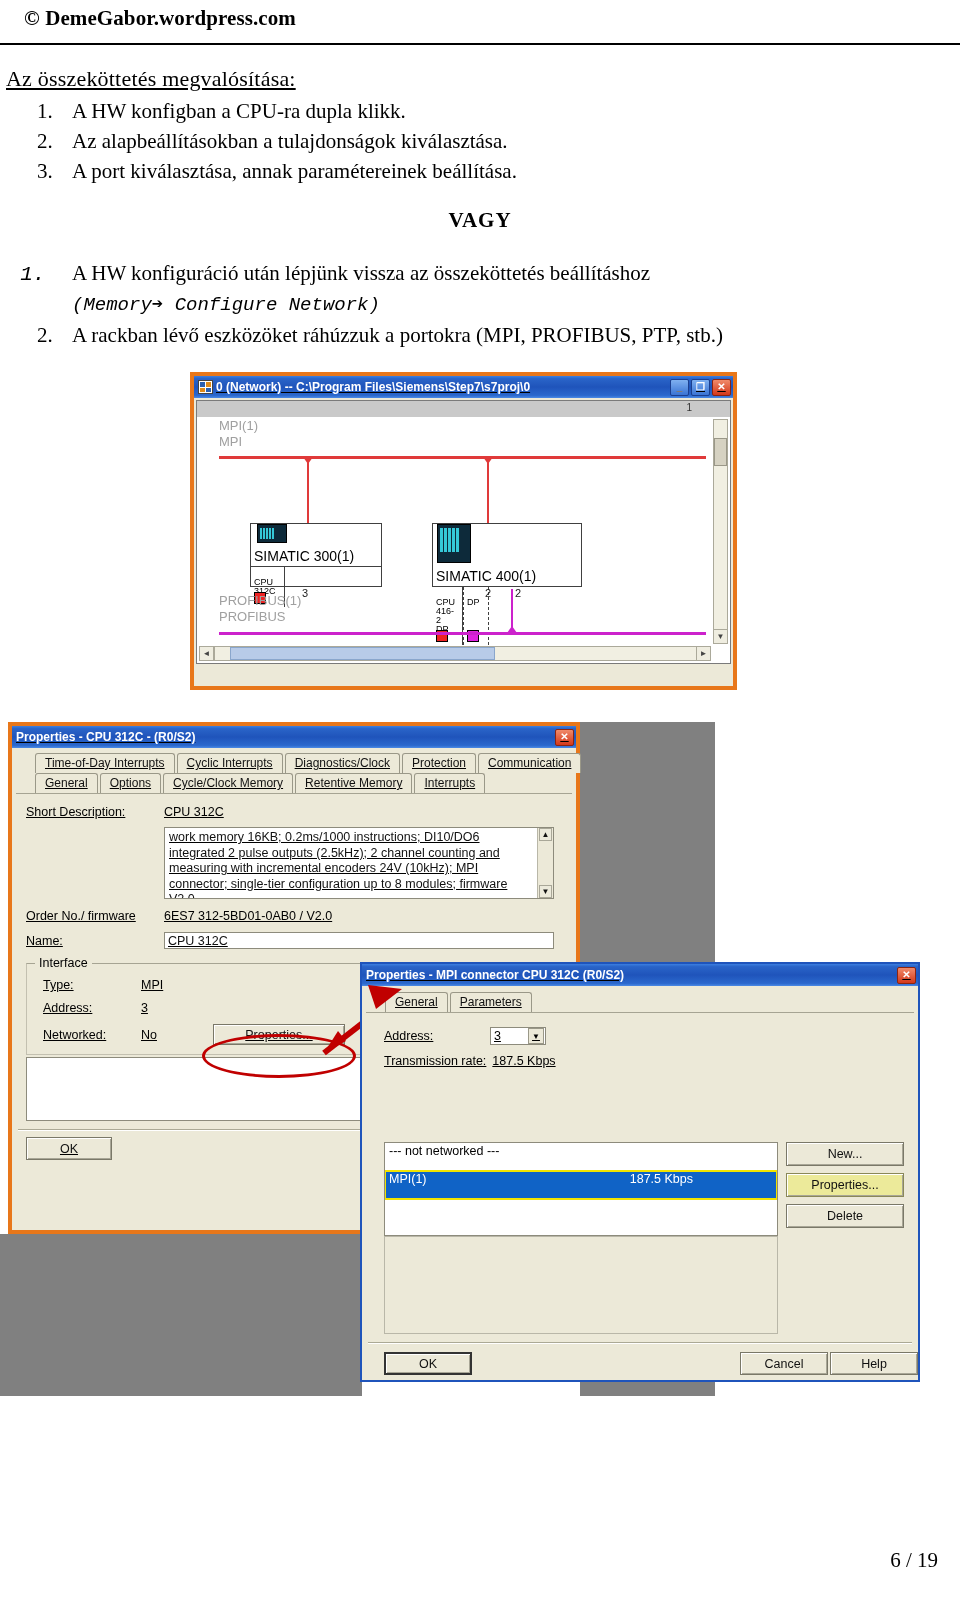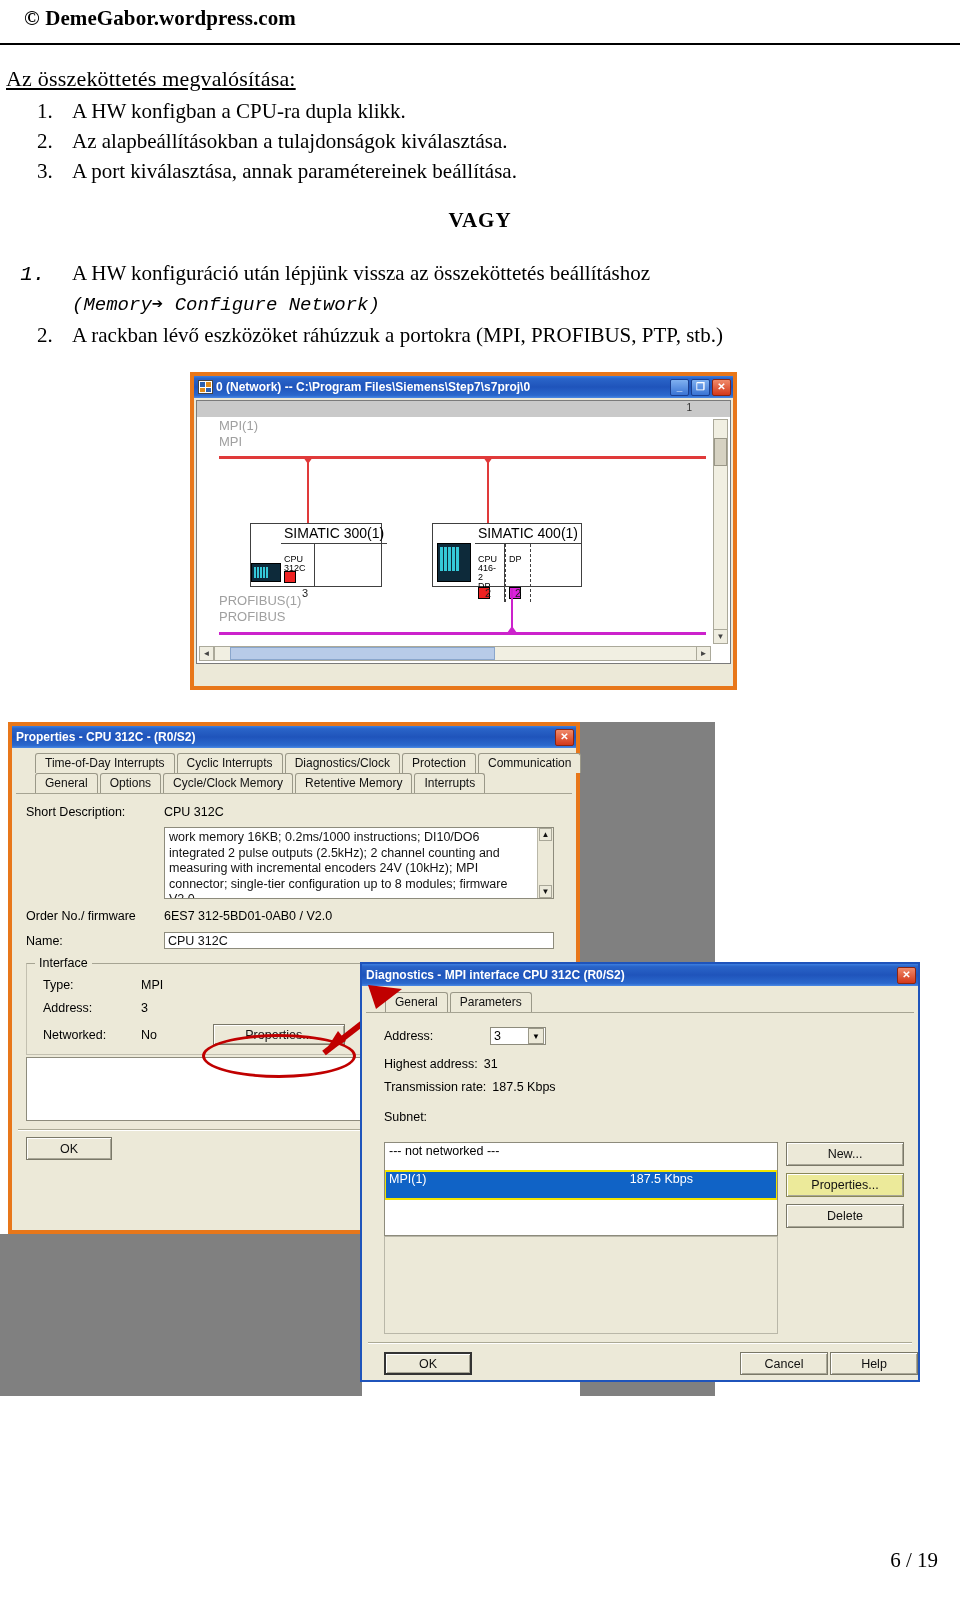--- a/index.html
+++ b/index.html
@@ -31,21 +31,21 @@
     font-size:21px;line-height:30px;list-style-type:decimal;
   }
   ol.list2 li{padding-left:14px;}
   ol.list2 li.first{font-family:"Liberation Serif",serif;}
   ol.list2 li.first::marker{font-family:"Liberation Mono",monospace;font-style:italic;}
   .mono{font-family:"Liberation Mono",monospace;font-size:19px;font-style:italic;}
   .pgnum{position:absolute;right:22px;top:1548px;font-size:21px;}
 
   
   .win{position:absolute;box-sizing:border-box;}
-  .orange-frame{background:#e8771a;padding:4px;}
+  .orange-frame{background:#e8771a;padding:4px;text-decoration:underline;}
   .titlebar{
     height:22px;display:flex;align-items:center;
     background:linear-gradient(to bottom,#3d7fe0 0%,#2a64c8 12%,#1f54bb 50%,#2b68cd 88%,#4b8ae6 100%);
     color:#fff;font-family:"Liberation Sans",sans-serif;font-size:12px;font-weight:bold;
     padding:0 2px 0 4px;
   }
   .titlebar .tb-title{white-space:nowrap;overflow:hidden;text-overflow:clip;flex:1;}
   .tb-btns{display:flex;gap:2px;align-items:center;}
   .tb-btn{
     width:17px;height:15px;border:1px solid #1b3f8f;border-radius:2px;
@@ -76,21 +76,21 @@
   .pb-line{background:#cc22cc;}
   .drop{position:absolute;width:2px;background:#e03a3a;}
   .drop.pb{background:#cc22cc;}
   .arrowhead{
     position:absolute;width:0;height:0;border-left:5px solid transparent;
     border-right:5px solid transparent;
   }
   .ah-down{border-top:7px solid #e03a3a;}
   .ah-up{border-bottom:7px solid #cc22cc;}
 
-  .station{position:absolute;border:1px solid #404040;background:#fff;display:flex;}
+  .station{position:absolute;border:1px solid #404040;background:#fff;display:flex;flex-direction:column;}
   .st-rackicon{
     width:42px;display:flex;align-items:flex-end;justify-content:center;padding-bottom:4px;
   }
   .rack-img{width:26px;height:17px;background:#0d2a3a;border:1px solid #000;
     display:flex;align-items:center;justify-content:flex-start;padding-left:2px;gap:1px;}
   .rack-img i{display:block;width:2px;height:11px;background:#35c8d8;}
   .rack-img.big{width:30px;height:34px;align-items:flex-start;padding-top:3px;}
   .rack-img.big i{height:24px;width:3px;}
   .st-cols{flex:1;display:flex;flex-direction:column;}
   .st-name{
@@ -417,51 +417,46 @@
 
 <div class="ellipse" style="left:202px;top:1034px;width:148px;height:38px;"></div>
 <svg class="arrow-red" style="left:300px;top:985px;width:110px;height:80px;" viewBox="0 0 110 80">
   <line x1="104" y1="6" x2="24" y2="68" stroke="#c00000" stroke-width="6"></line>
   <polygon points="24,68 46,56 38,46" fill="#c00000"></polygon>
 </svg>
 
 <div class="win orange-frame" id="mpi-dlg" style="background:#1f54bb;padding:2px;">
   <div class="dlgbody" style="height:100%;position:relative;">
     <div class="titlebar">
-      <span class="tb-title">Diagnostics - MPI interface  CPU 312C (R0/S2)</span>
+      <span class="tb-title">Properties - MPI connector  CPU 312C (R0/S2)</span>
       <span class="tb-btns">
           <span class="tb-btn close">✕</span>
         </span>
     </div>
 
     <div class="tabs-row" style="margin-top:6px;">
       <div class="tab">General</div>
       <div class="tab active">Parameters</div>
     </div>
     <div style="border-top:1px solid #a6a493;margin:0 4px;"></div>
 
     <div class="field-row" style="margin-top:14px;align-items:center;">
       <div class="lbl" style="width:128px;padding-left:22px;">Address:</div>
       <div class="combo">
         <span class="cv">3</span>
         <span class="arrow">▼</span>
       </div>
     </div>
 
-    <div class="field-row" style="margin-top:12px;">
-      <div class="lbl" style="width:auto;padding-left:22px;">Highest address:</div>
-      <div style="padding-left:6px;">31</div>
-    </div>
 
     <div class="field-row" style="margin-top:9px;">
       <div class="lbl" style="width:auto;padding-left:22px;">Transmission rate:</div>
       <div style="padding-left:6px;">187.5 Kbps</div>
     </div>
 
-    <div style="margin:16px 0 0 22px;font-family:'Liberation Sans',sans-serif;font-size:12.5px;">Subnet:</div>
 
     <div class="listbox" style="left:22px;top:178px;width:392px;height:92px;">
       <div class="lrow">
         <span>--- not networked ---</span>
         <span></span>
       </div>
       <div class="lrow sel">
         <span>MPI(1)</span>
         <span style="padding-right:80px;">187.5 Kbps</span>
       </div>

